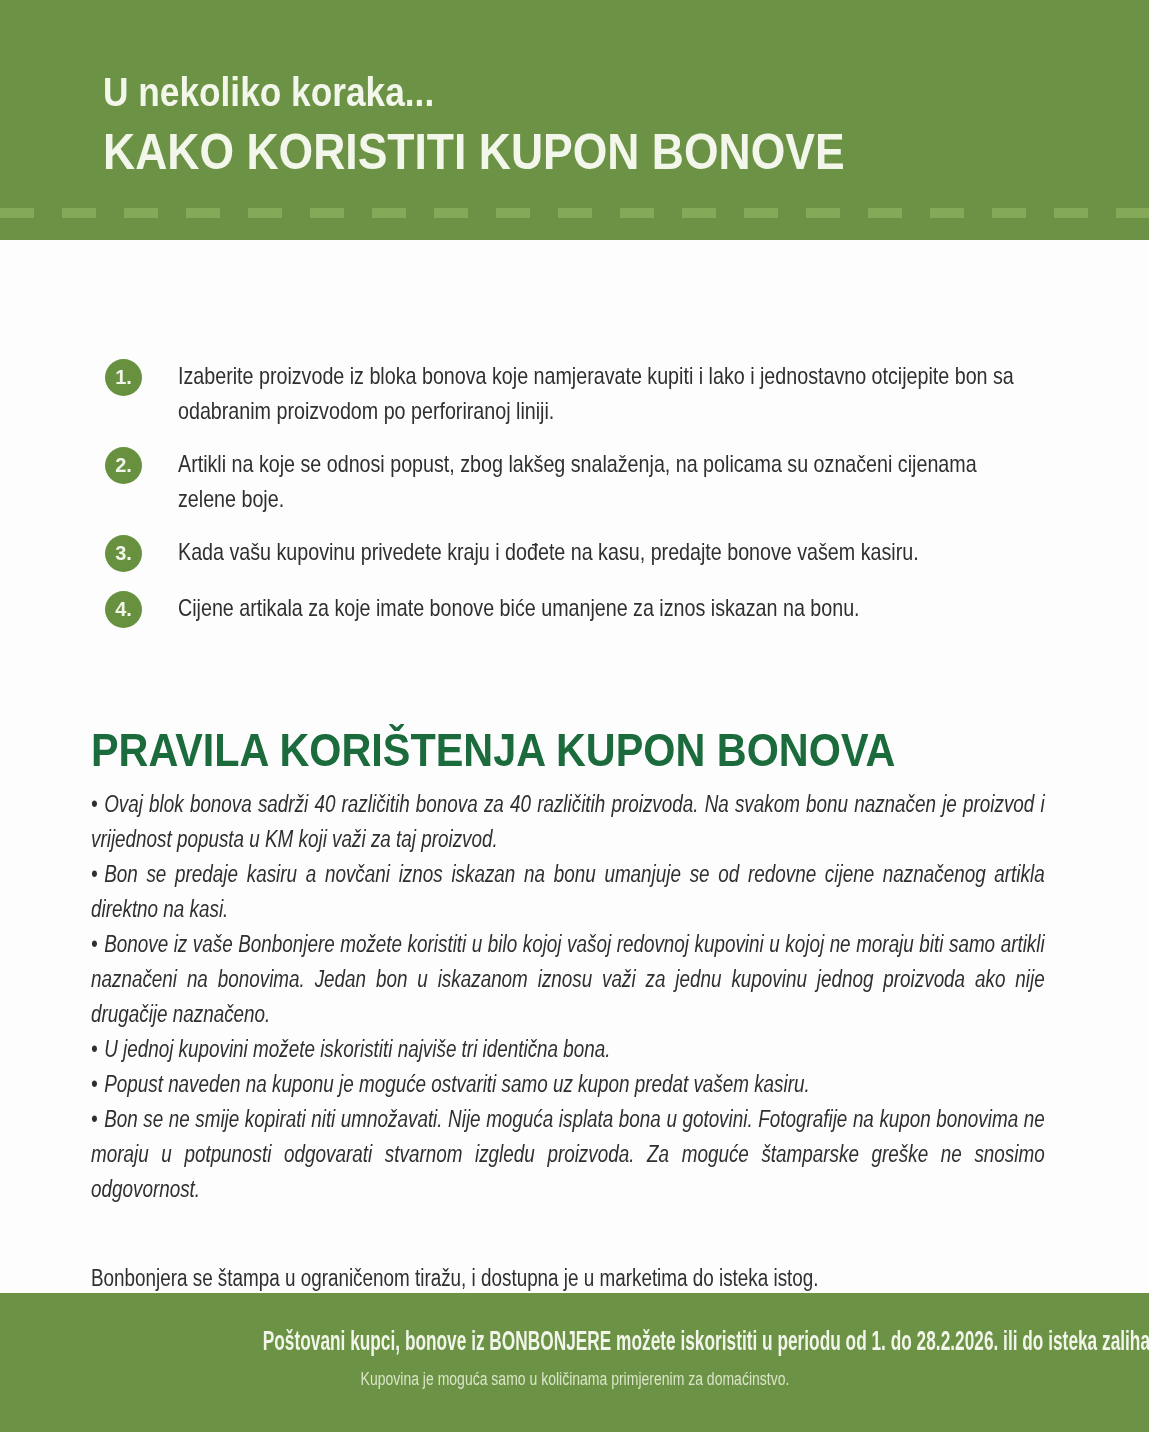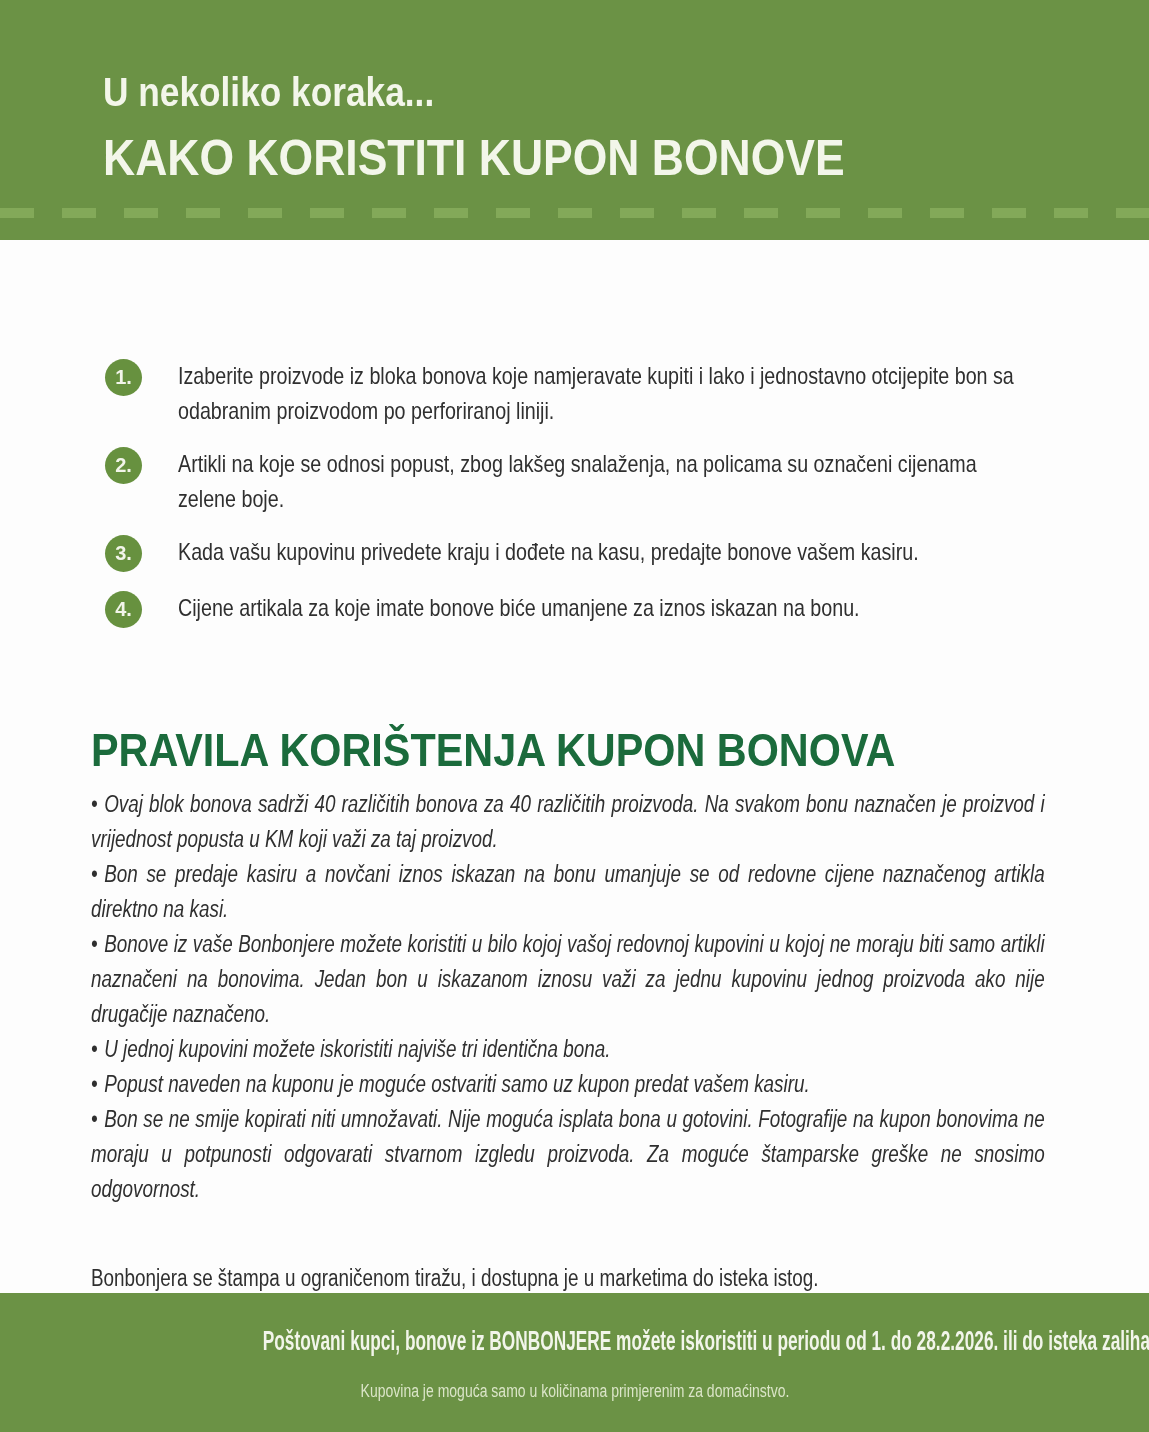--- a/index.html
+++ b/index.html
@@ -28,21 +28,21 @@
     margin: 0;
     font-size: 41px;
     font-weight: bold;
     color: #f3f6ea;
     line-height: 1.0;
     display: inline-block;
     transform: scaleX(0.86);
     transform-origin: left top;
     white-space: nowrap;
   }
-  .header-title-row { margin-top: 20px; }
+  .header-title-row { margin-top: 14px; }
   .page-title {
     margin: 0;
     font-size: 50px;
     font-weight: bold;
     color: #f3f6ea;
     line-height: 1.0;
     display: inline-block;
     transform: scaleX(0.89);
     transform-origin: left top;
     white-space: nowrap;
@@ -141,21 +141,21 @@
   .footer-main {
     margin: 33px 0 0 0;
     font-size: 27px;
     font-weight: bold;
     color: #f2f5ea;
     display: inline-block;
     white-space: nowrap;
     transform: scaleX(0.64);
     transform-origin: center top;
   }
-  .footer-sub-row { margin-top: 24px; }
+  .footer-sub-row { margin-top: 12px; }
   .footer-sub {
     margin: 0;
     font-size: 17.5px;
     color: #dbe5c8;
     display: inline-block;
     white-space: nowrap;
     transform: scaleX(0.8);
     transform-origin: center top;
   }
 </style>

